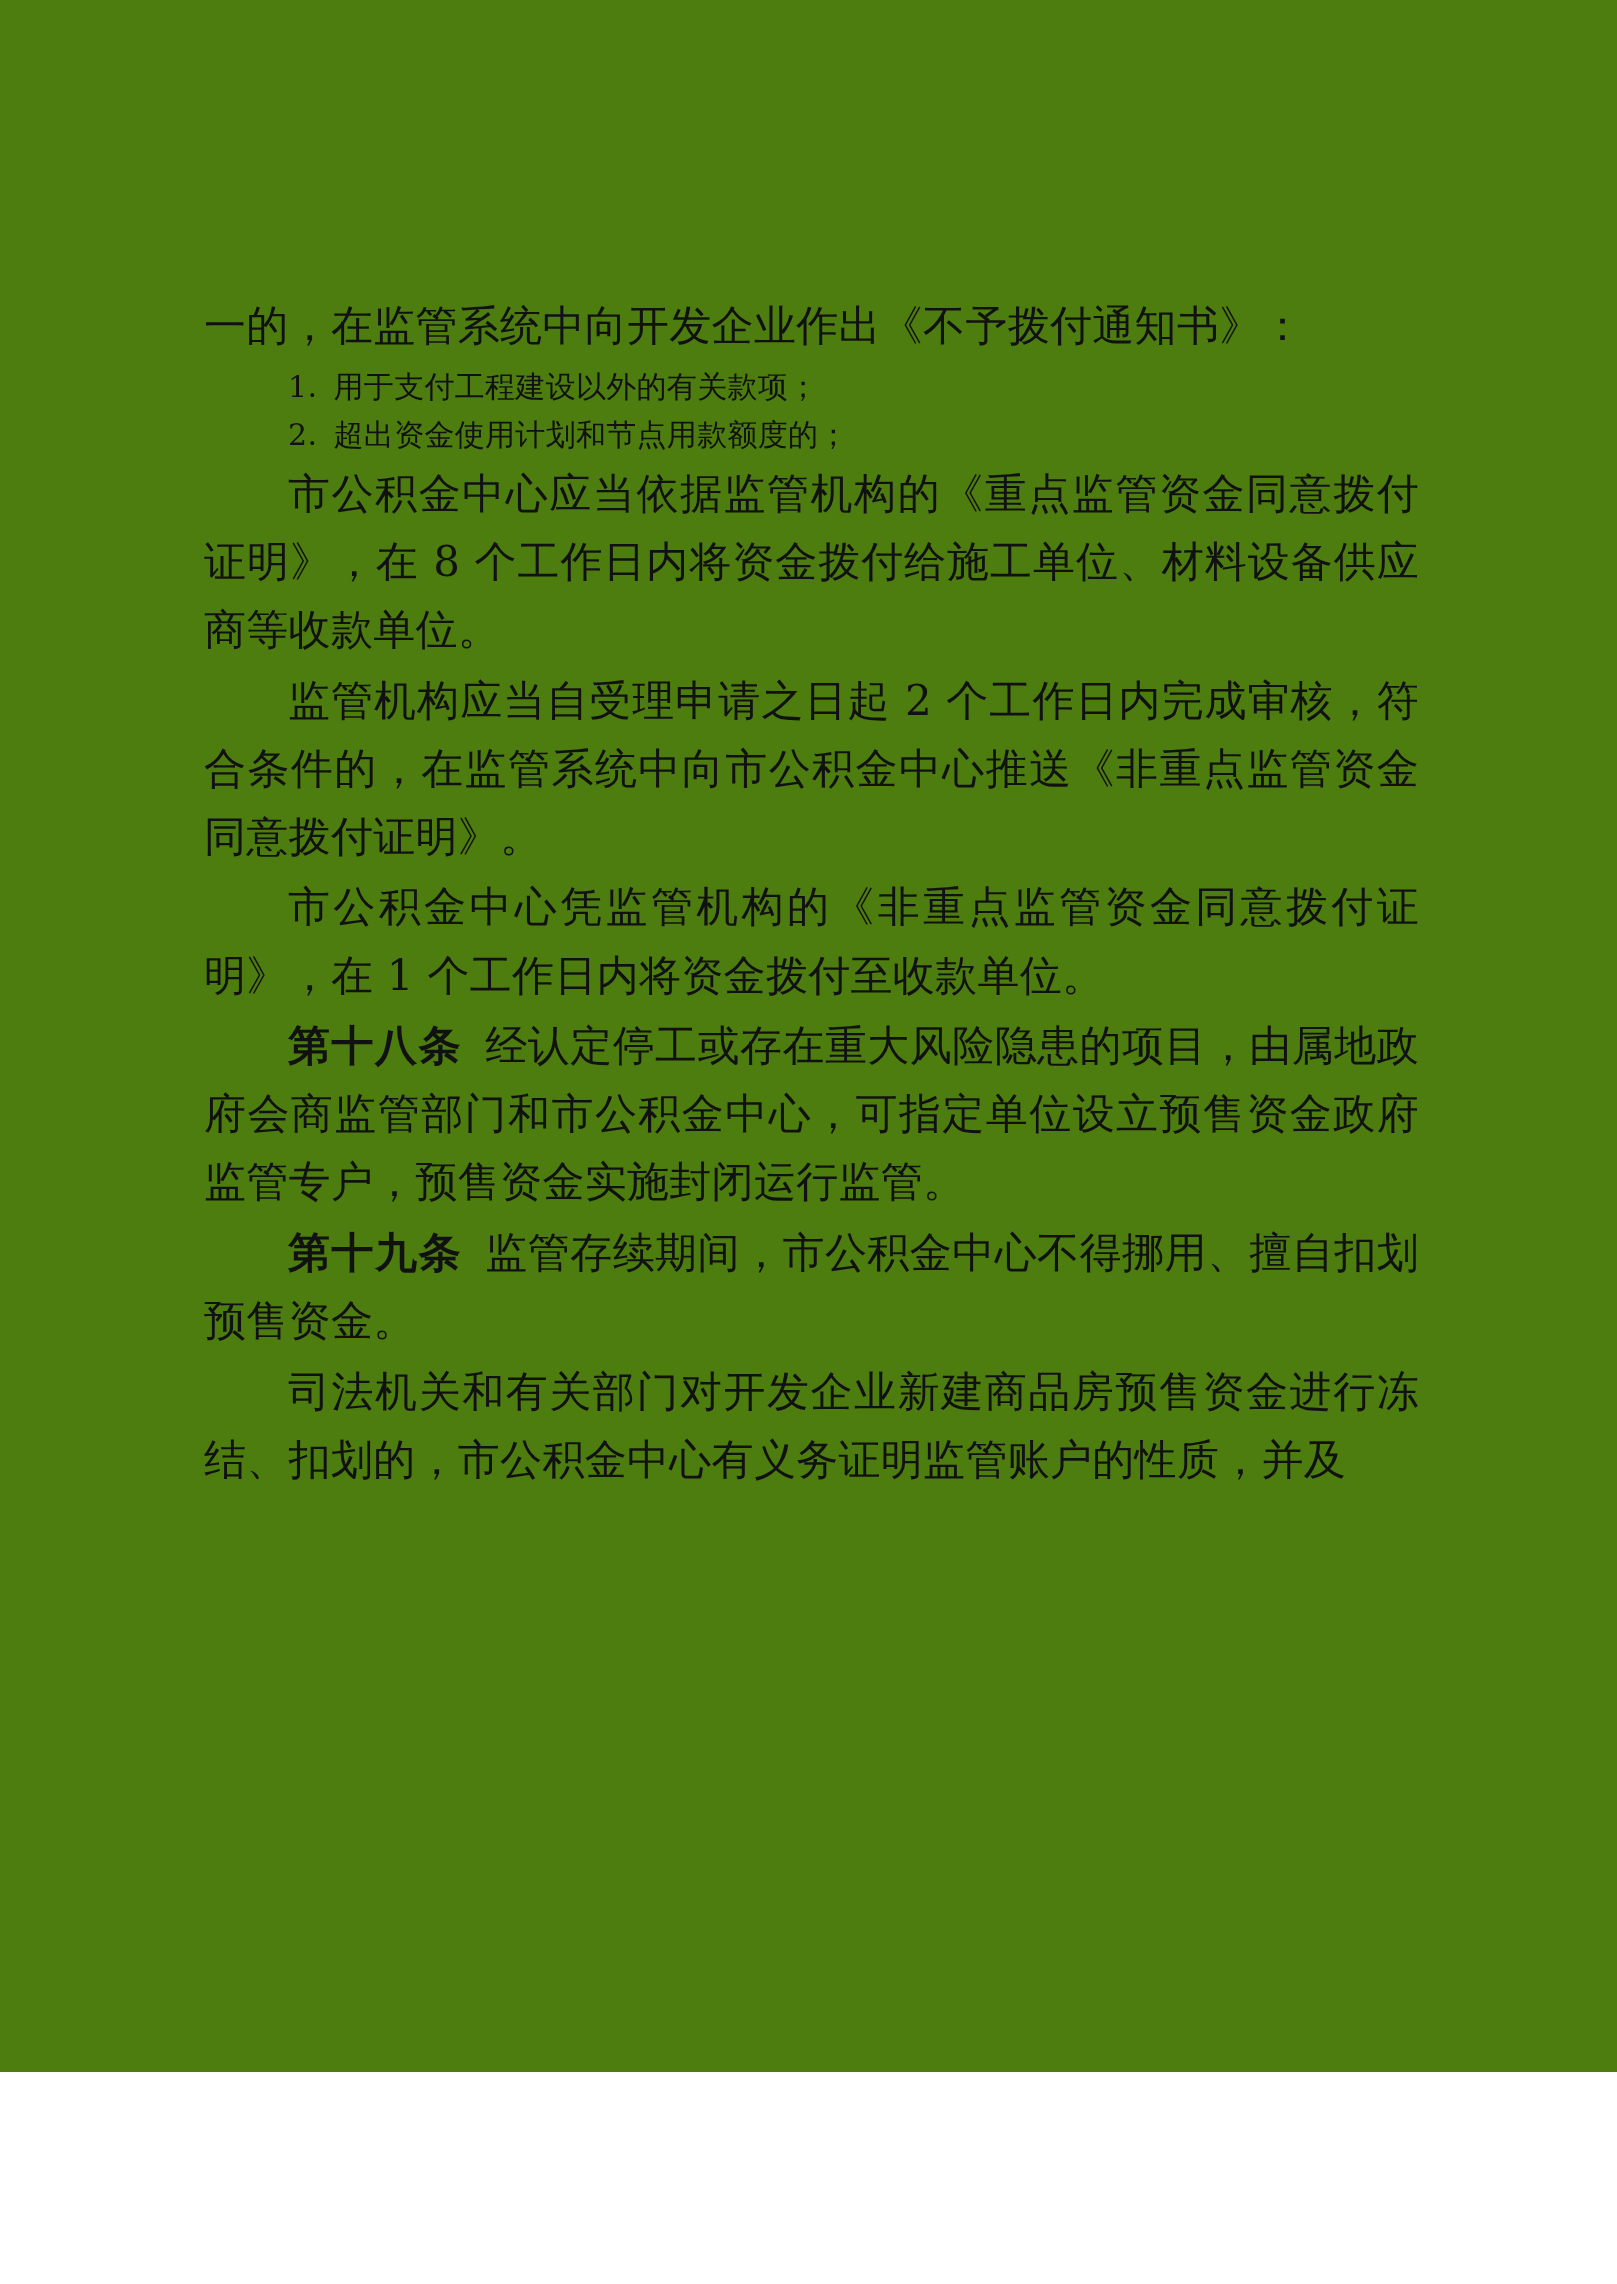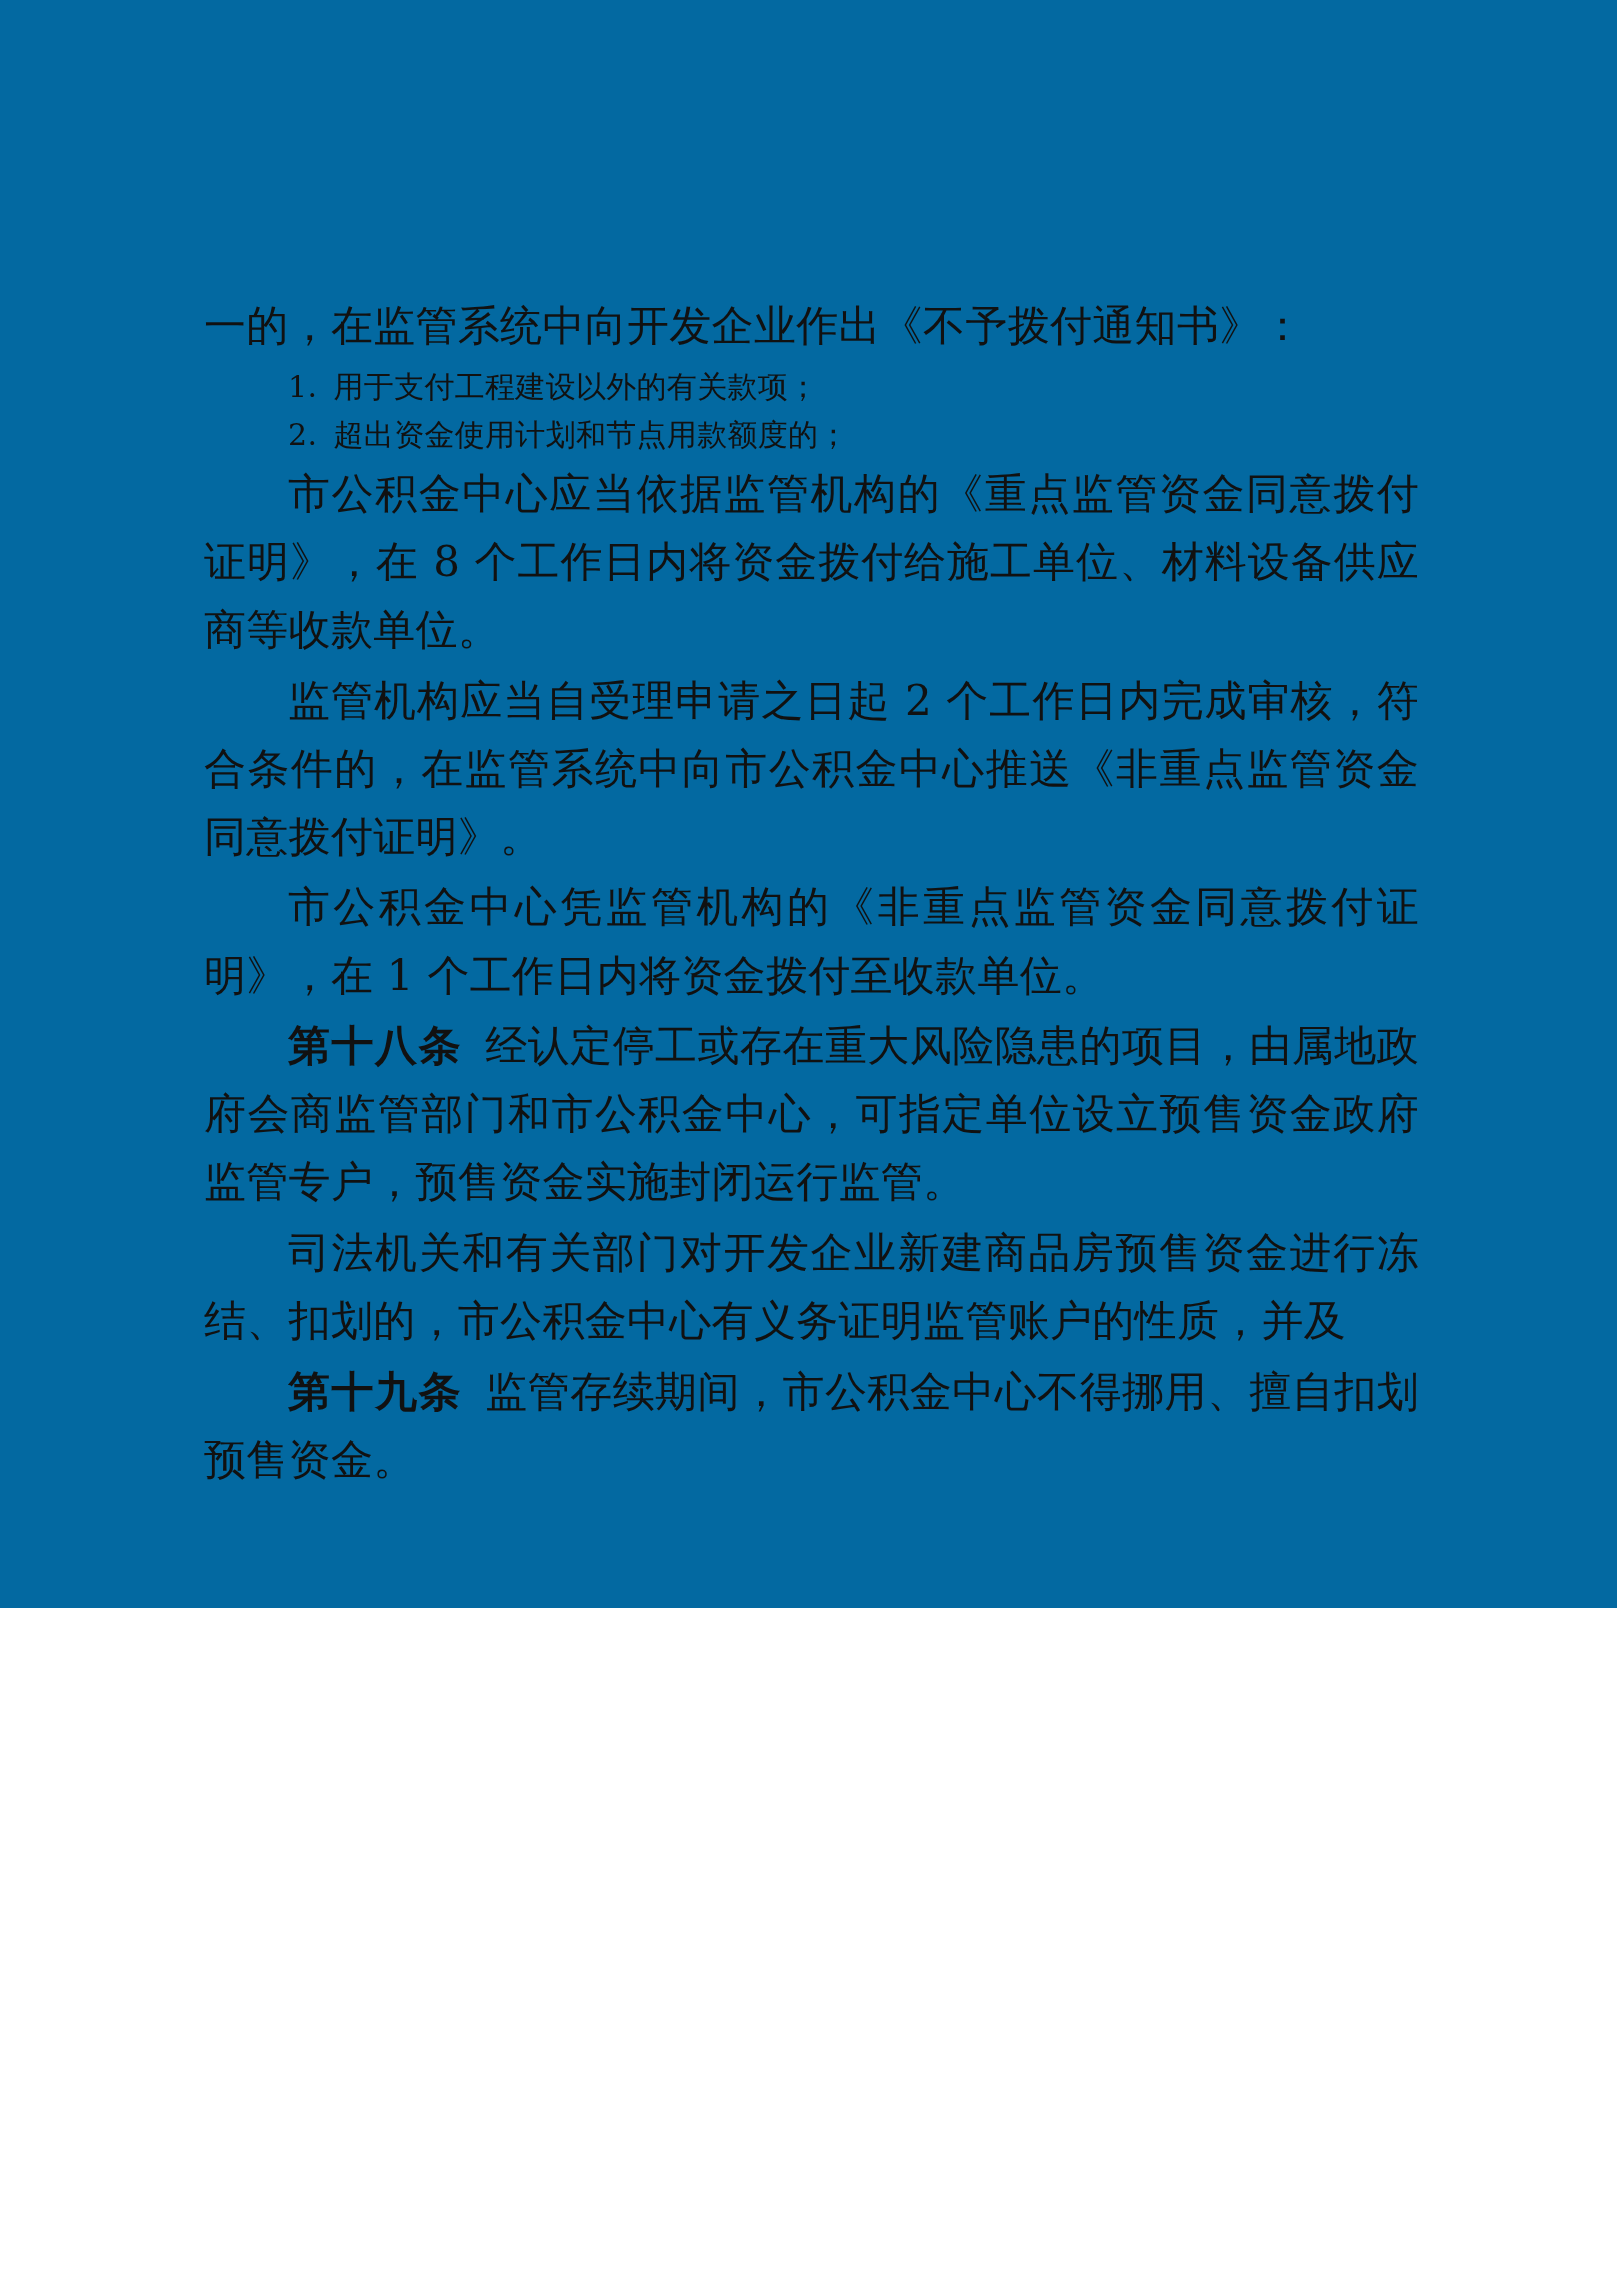--- a/index.html
+++ b/index.html
@@ -3,22 +3,22 @@
 <meta charset="utf-8">
 <style>
   html, body {
     margin: 0;
     padding: 0;
     background: #ffffff;
   }
   .page {
     position: relative;
     width: 1618px;
-    height: 1608px;
-    background: #0369a1;
+    height: 2072px;
+    background: #4d7c0f;
     box-sizing: border-box;
     font-family: "DejaVu Serif", "Liberation Serif", serif;
     overflow: hidden;
   }
   .content {
     position: absolute;
     left: 204px;
     top: 292px;
     width: 1215px;
   }
@@ -83,24 +83,24 @@
 
 
     <p class="para indent">监管机构应当自受理申请之日起 2 个工作日内完成审核，符合条件的，在监管系统中向市公积金中心推送《非重点监管资金同意拨付证明》。</p>
 
     <p class="para indent">市公积金中心凭监管机构的《非重点监管资金同意拨付证明》，在 1 个工作日内将资金拨付至收款单位。</p>
 
     <p class="para indent">
       <span class="art">第十八条</span><span class="gap-md"></span><span>经认定停工或存在重大风险隐患的项目，由属地政府会商监管部门和市公积金中心，可指定单位设立预售资金政府监管专户，预售资金实施封闭运行监管。</span>
     </p>
 
-    <p class="para indent">司法机关和有关部门对开发企业新建商品房预售资金进行冻结、扣划的，市公积金中心有义务证明监管账户的性质，并及</p>
-
     <p class="para indent">
       <span class="art">第十九条</span><span class="gap-md"></span><span>监管存续期间，市公积金中心不得挪用、擅自扣划预售资金。</span>
     </p>
+
+    <p class="para indent">司法机关和有关部门对开发企业新建商品房预售资金进行冻结、扣划的，市公积金中心有义务证明监管账户的性质，并及</p>
 
   </div>
 
   <div class="footer">— 10 —</div>
 
 </div>
 
 
 </body></html>

